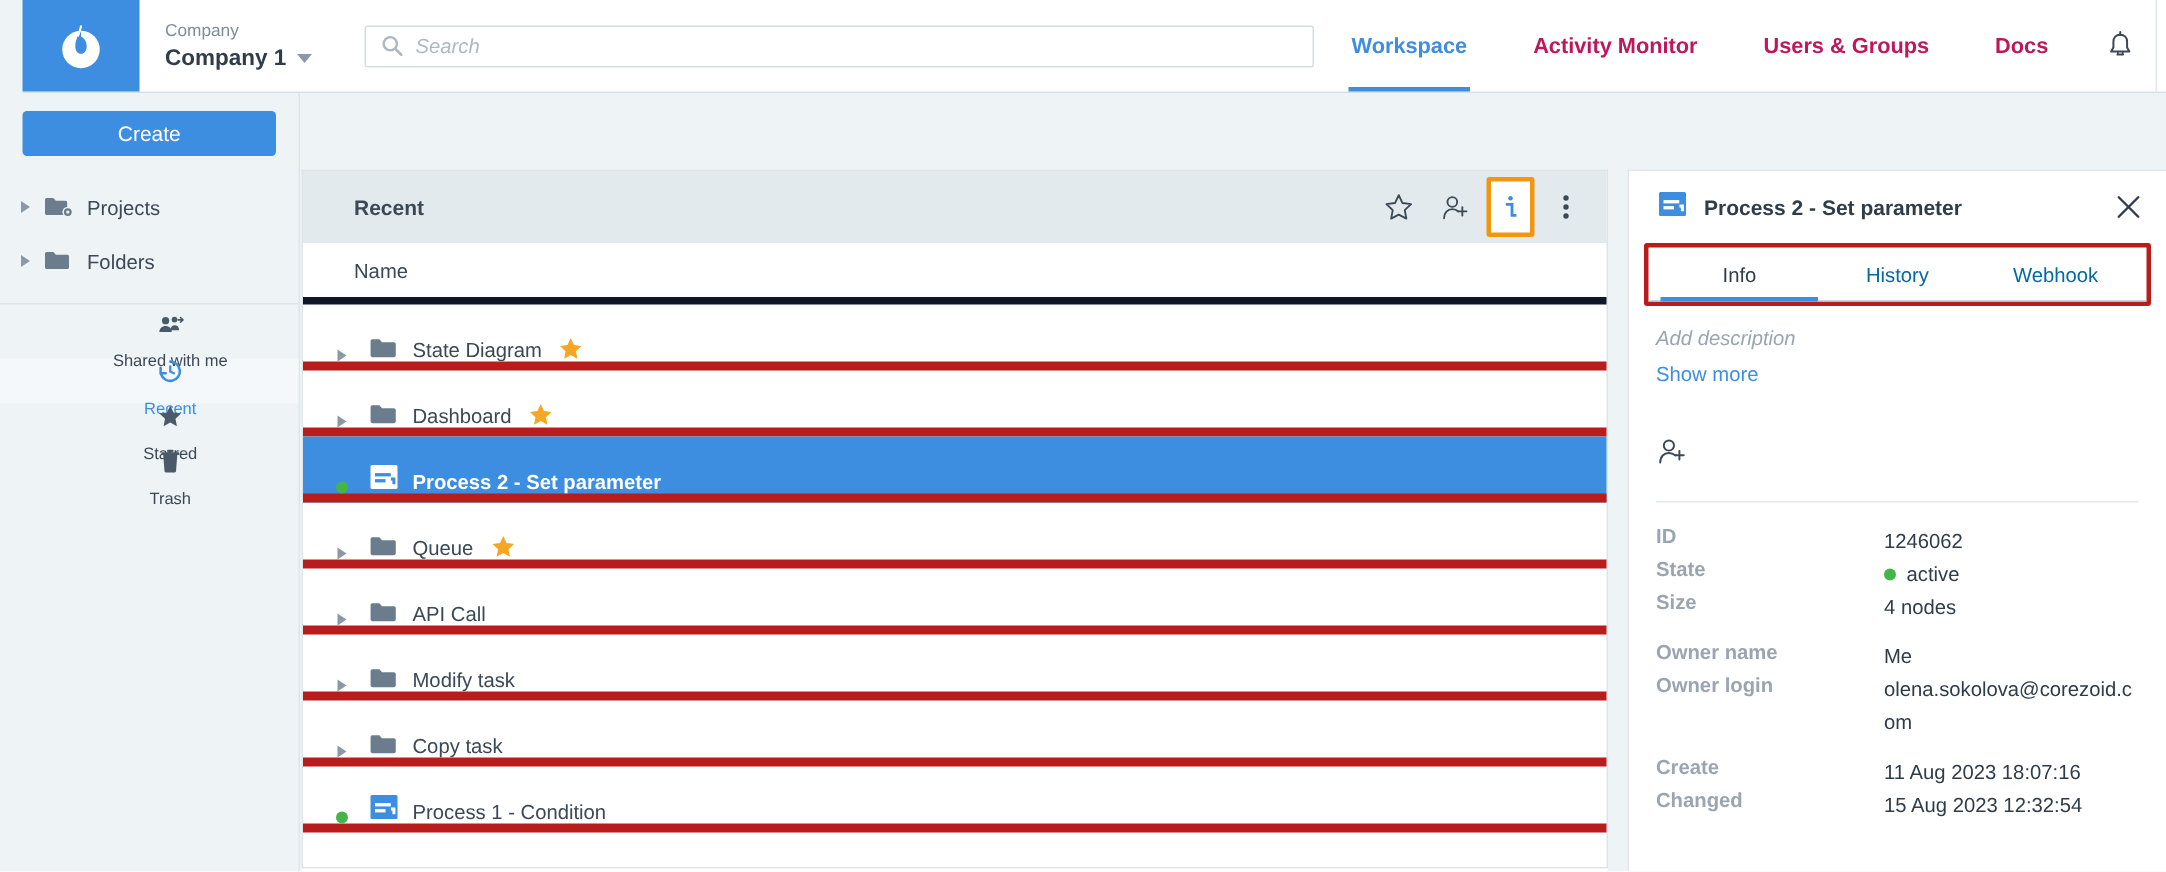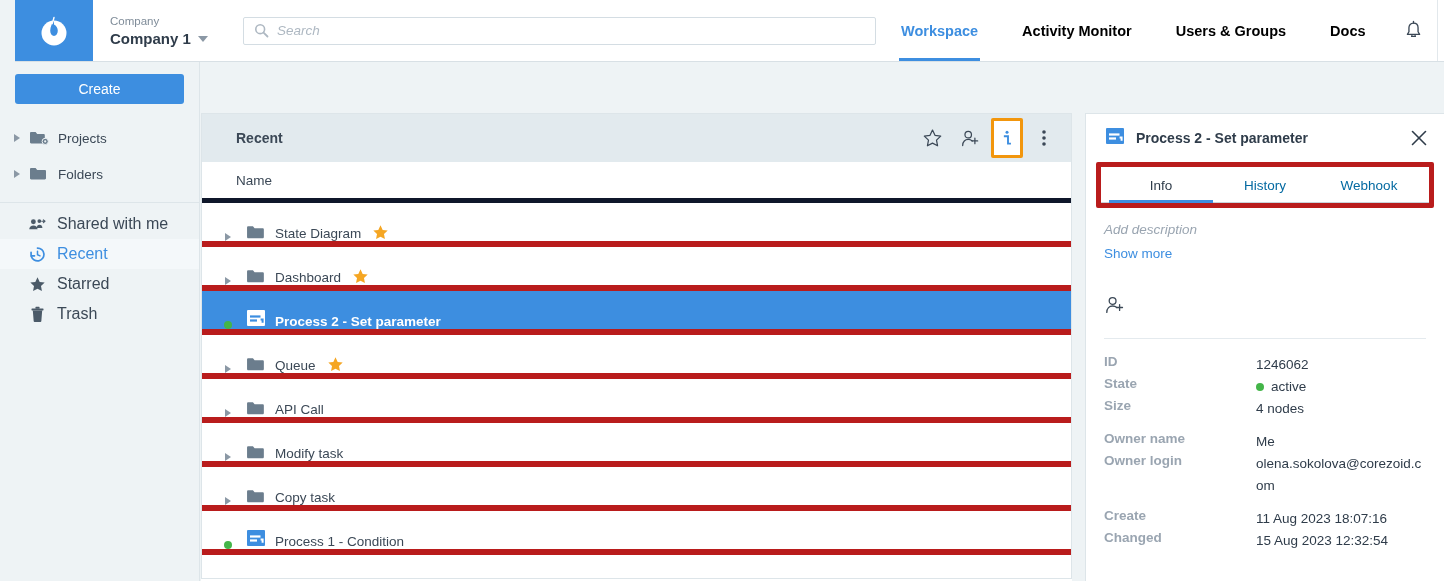--- a/index.html
+++ b/index.html
@@ -35,21 +35,21 @@
   }
   .search-wrap { flex: 0 0 636px; display: flex; align-items: center; padding-left: 0; }
   .search-box {
     width: 633px; height: 28px; border: 1px solid #d4dde3; background: #fff;
     border-radius: 2px; display: flex; align-items: center; padding: 0 10px; gap: 8px;
   }
   .search-ph { font-size: 13.5px; color: #aeb8c2; font-style: italic; }
   .nav { flex: 1; display: flex; align-items: stretch; justify-content: flex-end; }
   .nav-item {
     position: relative; display: flex; align-items: center; padding: 0 22px;
-    font-size: 14.5px; font-weight: bold; color: #000000; cursor: pointer;
+    font-size: 14.5px; font-weight: bold; color: #be185d; cursor: pointer;
     white-space: nowrap;
   }
   .nav-item.active { color: #3d8ee0; }
   .nav-item.active::after {
     content: ""; position: absolute; left: 20px; right: 20px; bottom: 0;
     height: 3px; background: #3d8ee0;
   }
   .bell-wrap { display: flex; align-items: center; padding: 0 14px 0 16px; cursor: pointer; }
   .avatar-wrap {
     display: flex; align-items: center; justify-content: center;
@@ -79,21 +79,21 @@
   .tri-right {
     width: 0; height: 0; border-top: 4.5px solid transparent;
     border-bottom: 4.5px solid transparent; border-left: 6px solid #8b98a5;
     flex: 0 0 6px;
   }
   .tree-label { font-size: 13.5px; color: #3b4856; }
   .divider { height: 1px; background: #dde5e9; margin: 10px 0 0 0; }
   .nav-list { margin-top: 6px; }
   .nav-row {
     height: 30px; display: flex; align-items: center; padding-left: 28px;
-    gap: 11px; cursor: pointer; font-size: 16px; color: #3b4856;
+    gap: 11px; cursor: pointer; font-size: 11px; color: #3b4856; flex-direction: column;
   }
   .nav-row.selected { background: #f4f8fa; color: #3d8ee0; }
   .nav-row .ic { display: flex; align-items: center; justify-content: center; width: 18px; }
 
   
   .list-panel {
     position: absolute; left: 201px; top: 113px; width: 871px; height: 468px;
     background: #fff; border: 1px solid #dde5e9; border-bottom: none;
   }
   .list-head {
@@ -132,21 +132,21 @@
     position: absolute; left: 1085px; top: 113px; width: 359px; height: 468px;
     background: #fff; border-left: 1px solid #dde5e9; border-top: 1px solid #dde5e9;
   }
   .info-head {
     height: 48px; display: flex; align-items: center; padding: 0 16px 0 18px;
     gap: 10px;
   }
   .info-title { font-size: 14px; font-weight: bold; color: #2f3c4a; flex: 1; }
   .close-x { cursor: pointer; display: flex; align-items: center; }
   .tabs-outer {
-    margin: 0 10px; border: 5px solid #b91c1c; border-radius: 2px; padding: 2px 0 0 0;
+    margin: 0 10px; border: 3px solid #b91c1c; border-radius: 2px; padding: 2px 0 0 0;
   }
   .tabs {
     display: flex; align-items: stretch; height: 34px; border-bottom: 1px solid #c9d3da;
     padding: 0 8px;
   }
   .tab {
     flex: 1; display: flex; align-items: center; justify-content: center;
     font-size: 13.5px; color: #0369a1; position: relative; cursor: pointer;
   }
   .tab.active { color: #2f3c4a; }

